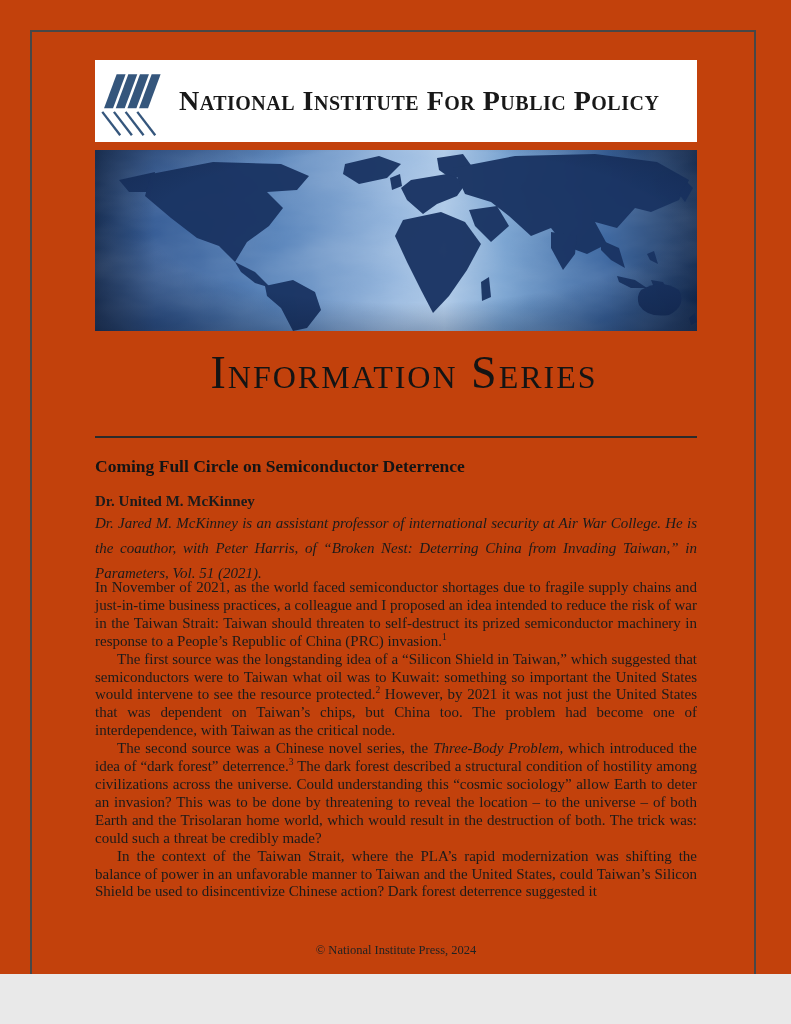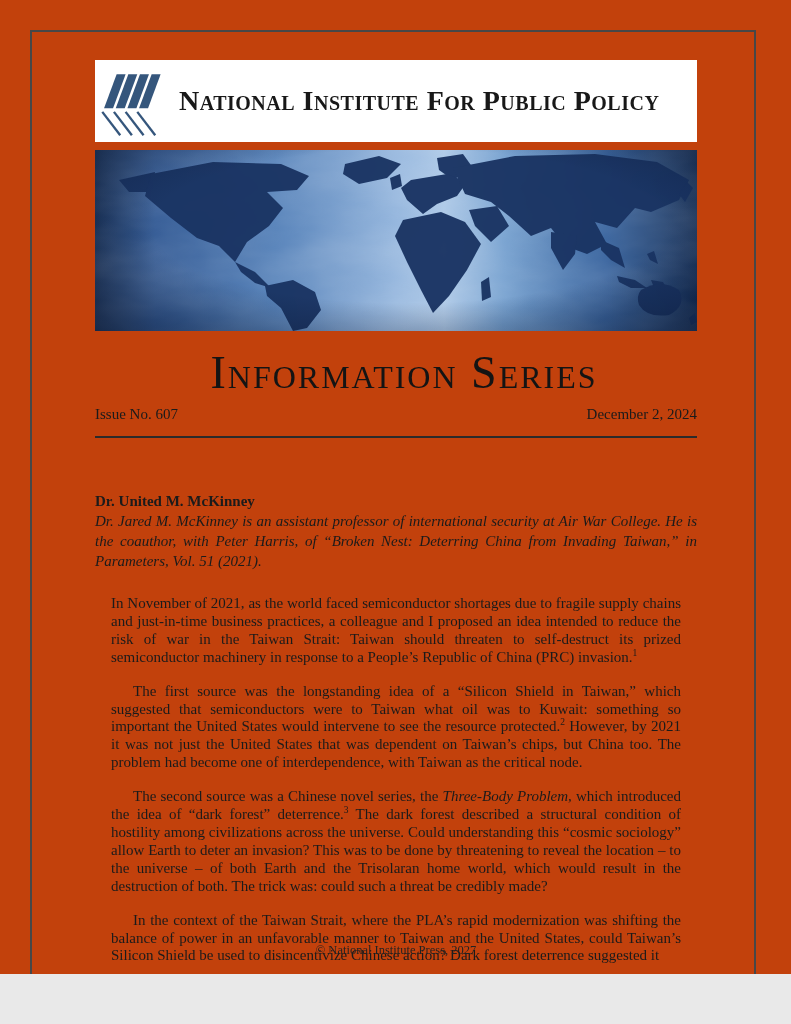--- a/index.html
+++ b/index.html
@@ -45,28 +45,28 @@
   .article-title{
     position:absolute;top:456px;left:0;width:100%;margin:0;
     font-size:17.5px;font-weight:700;color:#141414;
   }
   .author-name{
     position:absolute;top:493px;left:0;width:100%;
     font-size:15px;font-weight:700;
   }
   .author-bio{
     position:absolute;top:511px;left:0;width:100%;
-    font-size:15px;font-style:italic;line-height:20px;text-align:justify;
+    font-size:15px;font-style:italic;line-height:25px;text-align:justify;
   }
 
   .body-text{
     position:absolute;top:579px;left:0;width:100%;
     font-size:15px;line-height:17.9px;text-align:justify;
   }
-  .body-text p{margin:16px;}
+  .body-text p{margin:0;}
   .body-text p.indent{text-indent:22px;}
   sup.fn{font-size:9.5px;line-height:0;vertical-align:super;}
 
   .page-footer{
     position:absolute;top:943px;left:0;width:100%;
     text-align:center;font-size:12.5px;color:#222;
   }
 </style>
 </head>
 <body>
@@ -139,34 +139,31 @@
           <path d="M552,104 L559,101 L563,114 L555,110 Z"></path>
           <path d="M546,140 Q566,128 584,140 Q592,156 574,165 Q552,168 544,155 Q541,146 546,140 Z"></path>
           <path d="M594,168 L600,163 L602,172 L596,175 Z"></path>
         </g>
         <rect x="0" y="0" width="602" height="181" fill="url(#vig)"></rect>
       </svg>
     </div>
 
     <h1 class="masthead">Information Series</h1>
 
-    <div class="issue-row">
-      <span>Issue No. 607</span>
-      <span>December 2, 2024</span>
-    </div>
 
     <div class="rule"></div>
 
+    <h2 class="article-title">Coming Full Circle on Semiconductor Deterrence</h2>
 
     <div class="author-name">Dr. United M. McKinney</div>
     <div class="author-bio">Dr. Jared M. McKinney is an assistant professor of international security at Air War College. He is the coauthor, with Peter Harris, of “Broken Nest: Deterring China from Invading Taiwan,” in Parameters, Vol. 51 (2021).</div>
 
     <div class="body-text">
       <p class="bp"><span>In November of 2021, as the world faced semiconductor shortages due to fragile supply chains and just-in-time business practices, a colleague and I proposed an idea intended to reduce the risk of war in the Taiwan Strait: Taiwan should threaten to self-destruct its prized semiconductor machinery in response to a People’s Republic of China (PRC) invasion.</span><sup class="fn">1</sup></p>
       <p class="bp indent"><span>The first source was the longstanding idea of a “Silicon Shield in Taiwan,” which suggested that semiconductors were to Taiwan what oil was to Kuwait: something so important the United States would intervene to see the resource protected.</span><sup class="fn">2</sup><span> However, by 2021 it was not just the United States that was dependent on Taiwan’s chips, but China too. The problem had become one of interdependence, with Taiwan as the critical node.</span></p>
       <p class="bp indent"><span>The second source was a Chinese novel series, the </span><i>Three-Body Problem,</i><span> which introduced the idea of “dark forest” deterrence.</span><sup class="fn">3</sup><span> The dark forest described a structural condition of hostility among civilizations across the universe. Could understanding this “cosmic sociology” allow Earth to deter an invasion? This was to be done by threatening to reveal the location – to the universe – of both Earth and the Trisolaran home world, which would result in the destruction of both. The trick was: could such a threat be credibly made?</span></p>
       <p class="bp indent"><span>In the context of the Taiwan Strait, where the PLA’s rapid modernization was shifting the balance of power in an unfavorable manner to Taiwan and the United States, could Taiwan’s Silicon Shield be used to disincentivize Chinese action? Dark forest deterrence suggested it</span></p>
     </div>
 
-    <footer class="page-footer">© National Institute Press, 2027</footer>
+    <footer class="page-footer">© National Institute Press, 2024</footer>
 
   </div>
 </div>
 
 </body></html>

